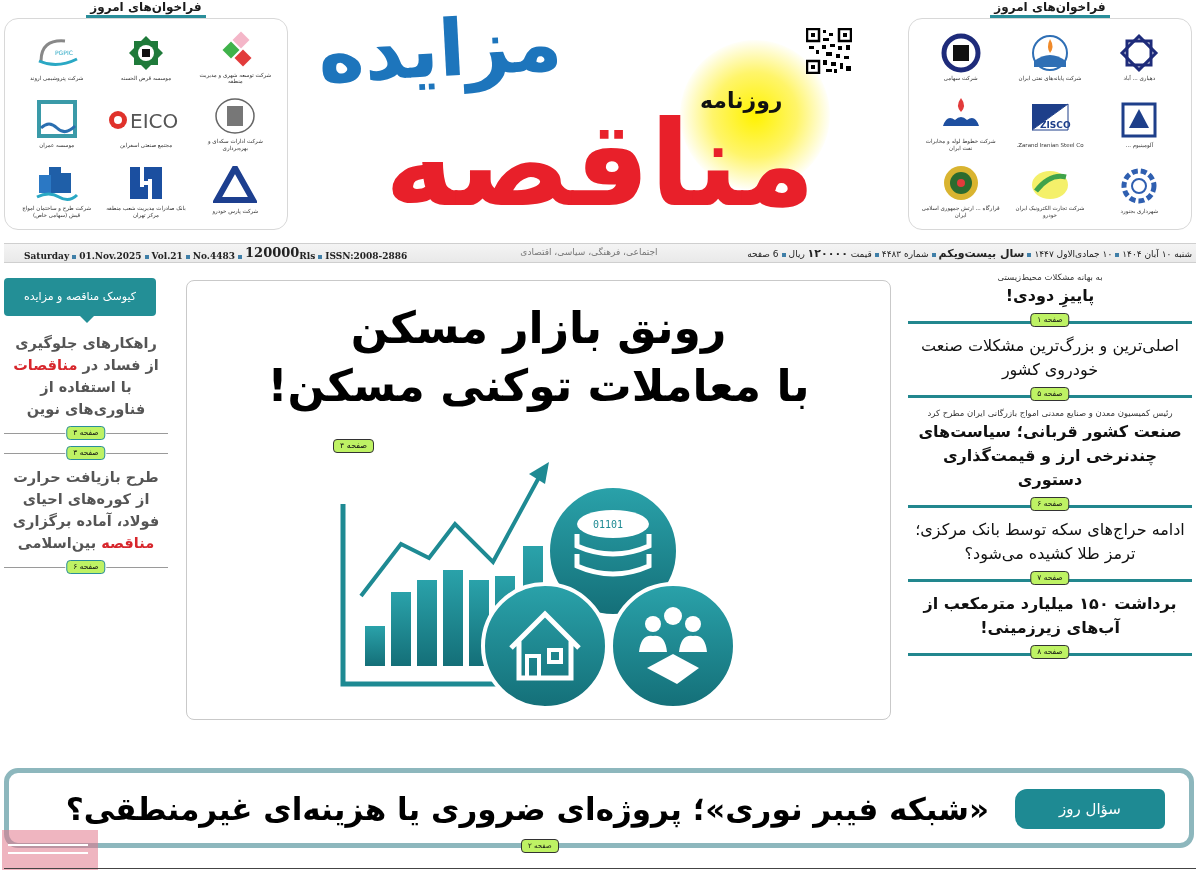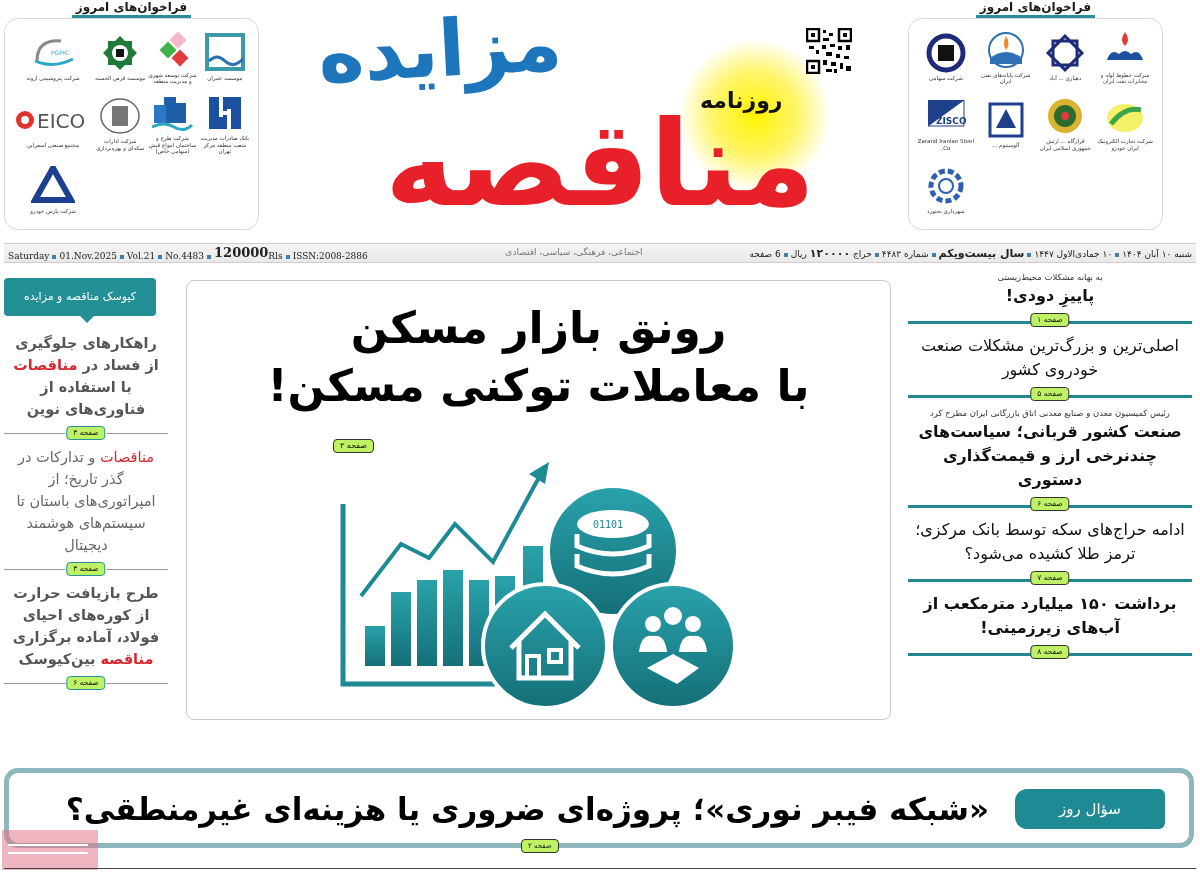--- a/index.html
+++ b/index.html
@@ -1,50 +1,50 @@
 <!DOCTYPE html>
 <html><head>
 <meta charset="utf-8">
 <style>
   * { box-sizing: border-box; margin: 0; padding: 0; }
   html, body { width: 1200px; height: 876px; background: #ffffff; overflow: hidden; }
   body { font-family: "DejaVu Sans", sans-serif; position: relative; color: #111; }
 
   
   .masthead { position: absolute; left: 0; top: 0; width: 1200px; height: 238px; }
-  .calls { position: absolute; top: 0; width: 255px; height: 232px; padding-left: 48px; }
+  .calls { position: absolute; top: 0; width: 284px; height: 232px; padding-left: 48px; }
   .calls.left { left: 4px; }
   .calls.right { left: 908px; }
   .calls-title { position: absolute; top: 0; left: 0; width: 100%; text-align: center; direction: rtl;
     font-weight: bold; font-size: 12px; color: #1a1a1a; }
   .calls-title span { border-bottom: 3px solid #2a8e9a; padding: 0 4px 1px; }
   .calls-box { position: absolute; top: 18px; left: 0; width: 100%; height: 212px; border: 1px solid #d8d8d8;
-    border-radius: 14px; background: #fff; display: grid; grid-template-columns: repeat(4, 1fr);
+    border-radius: 14px; background: #fff; display: grid; grid-template-columns: repeat(3, 1fr);
     grid-template-rows: repeat(3, 1fr); padding: 6px 8px; gap: 2px; }
   .logo { display: flex; flex-direction: column; align-items: center; justify-content: center; gap: 2px; }
   .logo .mark { width: 44px; height: 40px; display: flex; align-items: center; justify-content: center; }
   .logo .cap { font-size: 5.5px; color: #333; text-align: center; direction: rtl; line-height: 1.2; max-width: 80px; }
 
   .brand { position: absolute; left: 300px; top: 0; width: 600px; height: 238px; }
   .sun { position: absolute; left: 380px; top: 40px; width: 150px; height: 150px; border-radius: 50%;
     background: radial-gradient(circle, #fff200 0%, #fff56a 40%, rgba(255,255,255,0) 72%); }
   .qr { position: absolute; left: 506px; top: 28px; width: 46px; height: 46px; background: #fff; }
   .brand-main { position: absolute; left: 10px; top: 105px; width: 580px; text-align: center; direction: rtl;
     font-family: "DejaVu Sans", sans-serif; font-weight: bold; font-size: 118px; line-height: 1; color: #e8202a;
     letter-spacing: -4px; }
   .brand-sub { position: absolute; left: 10px; top: 10px; width: 260px; text-align: center; direction: rtl;
     font-weight: bold; font-size: 78px; line-height: 1; color: #1d75bc; transform: rotate(-3deg); }
   .brand-daily { position: absolute; left: 400px; top: 88px; direction: rtl; font-weight: bold; font-size: 22px; color: #111; }
 
   
   .infobar { position: absolute; left: 4px; top: 243px; width: 1192px; height: 20px; border-top: 1px solid #cfcfcf;
     border-bottom: 1px solid #cfcfcf; background: linear-gradient(#f4f4f4, #e9e9e9); font-size: 9px; }
-  .infobar .en { position: absolute; left: 4px; top: 3px; font-family: "DejaVu Serif", serif; font-weight: normal; color: #222; white-space: nowrap; }
+  .infobar .en { position: absolute; left: 20px; top: 3px; font-family: "DejaVu Serif", serif; font-weight: bold; color: #222; white-space: nowrap; }
   .infobar .en b { font-size: 13px; position: relative; top: -2px; }
-  .infobar .cats { position: absolute; left: 440px; top: 3px; width: 260px; direction: rtl; color: #777; text-align: center; }
+  .infobar .cats { position: absolute; left: 455px; top: 3px; width: 260px; direction: rtl; color: #777; text-align: center; }
   .infobar .fa { position: absolute; right: 4px; top: 3px; direction: rtl; color: #222; white-space: nowrap; }
   .infobar .fa b { font-size: 11px; }
   .sq { display: inline-block; width: 4px; height: 4px; background: #3f7fa8; margin: 0 3px; vertical-align: middle; }
 
   
   .leftcol { position: absolute; left: 4px; top: 278px; width: 164px; height: 470px; }
   .kiosk { position: relative; width: 152px; height: 38px; background: #238f96; border-radius: 4px; color: #fff;
     font-size: 11px; direction: rtl; text-align: center; line-height: 38px; }
   .kiosk::after { content: ""; position: absolute; left: 76px; bottom: -7px; border-left: 7px solid transparent;
     border-right: 7px solid transparent; border-top: 7px solid #238f96; }
@@ -314,44 +314,41 @@
     </div>
   </div>
 </div>
 
 <div class="infobar">
   <div class="en">
     <span>Saturday</span><span class="sq"></span><span>01.Nov.2025</span><span class="sq"></span><span>Vol.21</span><span class="sq"></span><span>No.4483</span><span class="sq"></span><b>120000</b><span>Rls</span><span class="sq"></span><span>ISSN:2008-2886</span>
   </div>
   <div class="cats">اجتماعی، فرهنگی، سیاسی، اقتصادی</div>
   <div class="fa">
-    <span>شنبه ۱۰ آبان ۱۴۰۴</span><span class="sq"></span><span>۱۰ جمادی‌الاول ۱۴۴۷</span><span class="sq"></span><b>سال بیست‌ویکم</b><span class="sq"></span><span>شماره ۴۴۸۳</span><span class="sq"></span><span>حراج</span> <b>۱۲۰۰۰۰</b> <span>ریال</span><span class="sq"></span><span>6 صفحه</span>
+    <span>شنبه ۱۰ آبان ۱۴۰۴</span><span class="sq"></span><span>۱۰ جمادی‌الاول ۱۴۴۷</span><span class="sq"></span><b>سال بیست‌ویکم</b><span class="sq"></span><span>شماره ۴۴۸۳</span><span class="sq"></span><span>قیمت</span> <b>۱۲۰۰۰۰</b> <span>ریال</span><span class="sq"></span><span>6 صفحه</span>
   </div>
 </div>
 
 <div class="leftcol">
   <div class="kiosk">کیوسک مناقصه و مزایده</div>
   <div style="height:16px"></div>
 
   <div class="lstory bold">
     <span>راهکارهای جلوگیری از فساد در </span><span class="hl">مناقصات</span><span> با استفاده از فناوری‌های نوین</span>
   </div>
   <div class="sep">
       <span class="pg teal">صفحه ۳</span>
     </div>
 
-  <div class="lstory light">
-    <span></span><span class="hl">مناقصات</span><span> و تدارکات در گذر تاریخ؛ از امپراتوری‌های باستان تا سیستم‌های هوشمند دیجیتال</span>
-  </div>
   <div class="sep">
       <span class="pg teal">صفحه ۳</span>
     </div>
 
   <div class="lstory bold">
-    <span>طرح بازیافت حرارت از کوره‌های احیای فولاد، آماده برگزاری </span><span class="hl">مناقصه</span><span> بین‌کیوسک</span>
+    <span>طرح بازیافت حرارت از کوره‌های احیای فولاد، آماده برگزاری </span><span class="hl">مناقصه</span><span> بین‌اسلامی</span>
   </div>
   <div class="sep">
       <span class="pg teal">صفحه ۶</span>
     </div>
 </div>
 
 <div class="center">
   <div class="headline">
     <div>رونق بازار مسکن</div>
     <div>با معاملات توکنی مسکن!</div>
@@ -412,21 +409,21 @@
     </div>
 
   <div class="rstory">
     <div class="rt-light">اصلی‌ترین و بزرگ‌ترین مشکلات صنعت خودروی کشور</div>
   </div>
   <div class="rsep">
       <span class="pg">صفحه ۵</span>
     </div>
 
   <div class="rstory">
-    <div class="kicker">رئیس کمیسیون معدن و صنایع معدنی اتاق بازرگانی ایران مطرح کرد</div>
+    <div class="kicker">رئیس کمیسیون معدن و صنایع معدنی امواج بازرگانی ایران مطرح کرد</div>
     <div class="rt-bold">صنعت کشور قربانی؛ سیاست‌های چندنرخی ارز و قیمت‌گذاری دستوری</div>
   </div>
   <div class="rsep">
       <span class="pg">صفحه ۶</span>
     </div>
 
   <div class="rstory">
     <div class="rt-light">ادامه حراج‌های سکه توسط بانک مرکزی؛ ترمز طلا کشیده می‌شود؟</div>
   </div>
   <div class="rsep">

